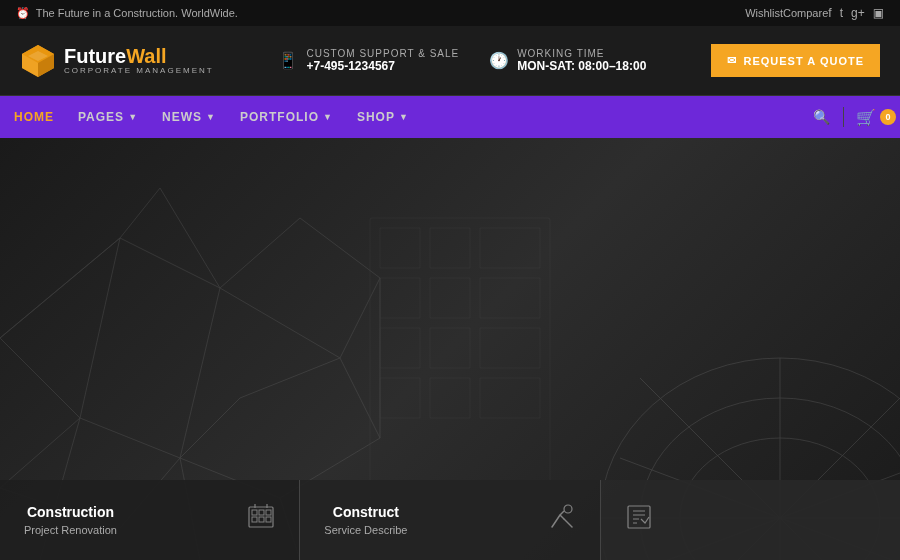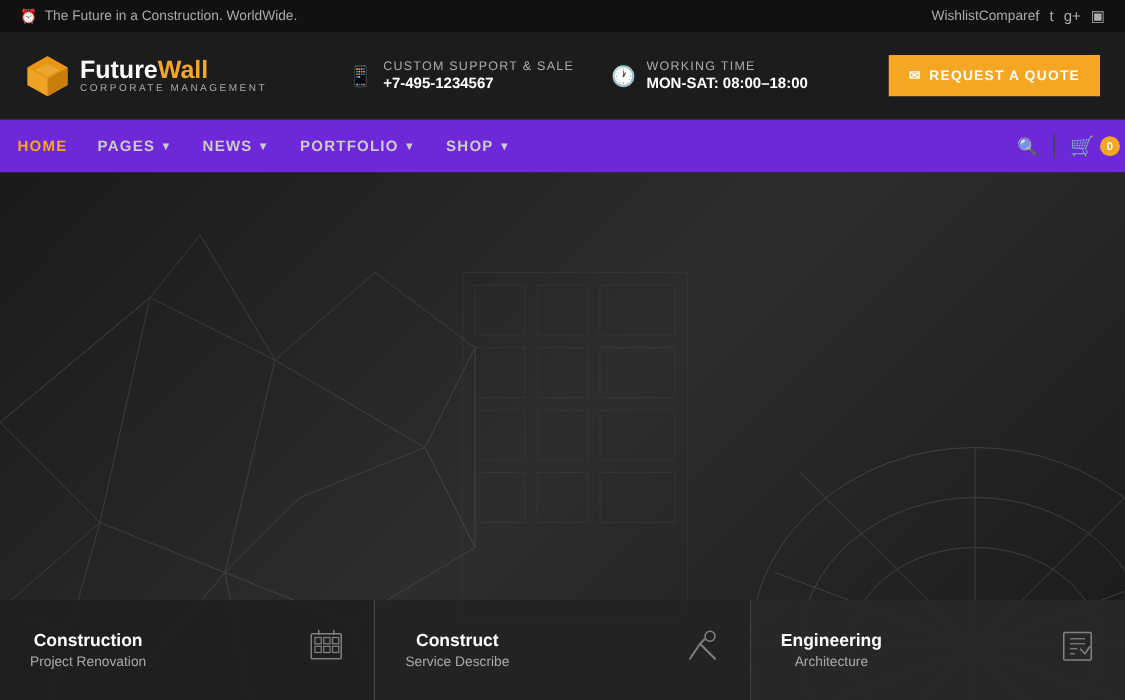--- a/index.html
+++ b/index.html
@@ -363,24 +363,20 @@
         <svg width="28" height="28" viewBox="0 0 28 28" fill="none" xmlns="http://www.w3.org/2000/svg">
           <line x1="4" y1="24" x2="12" y2="12" stroke="#aaa" stroke-width="1.5" stroke-linecap="round"></line>
           <line x1="12" y1="12" x2="16" y2="8" stroke="#aaa" stroke-width="1.5"></line>
           <circle cx="20" cy="6" r="4" stroke="#aaa" stroke-width="1.2"></circle>
           <line x1="16" y1="16" x2="24" y2="24" stroke="#aaa" stroke-width="1.5" stroke-linecap="round"></line>
           <line x1="12" y1="12" x2="16" y2="16" stroke="#aaa" stroke-width="1.5"></line>
         </svg>
       </div>
     </div>
     <div class="bottom-card">
-      <div class="card-text">
-        <div class="card-title">Engineering</div>
-        <div class="card-sub">Architecture</div>
-      </div>
       <div class="card-icon">
         <svg width="28" height="28" viewBox="0 0 28 28" fill="none" xmlns="http://www.w3.org/2000/svg">
           <rect x="3" y="3" width="22" height="22" rx="1" stroke="#aaa" stroke-width="1.2"></rect>
           <line x1="8" y1="8" x2="20" y2="8" stroke="#aaa" stroke-width="1"></line>
           <line x1="8" y1="12" x2="20" y2="12" stroke="#aaa" stroke-width="1"></line>
           <line x1="8" y1="16" x2="14" y2="16" stroke="#aaa" stroke-width="1"></line>
           <line x1="8" y1="20" x2="12" y2="20" stroke="#aaa" stroke-width="1"></line>
           <polyline points="16,16 20,20 24,14" stroke="#aaa" stroke-width="1.2" fill="none"></polyline>
         </svg>
       </div>

